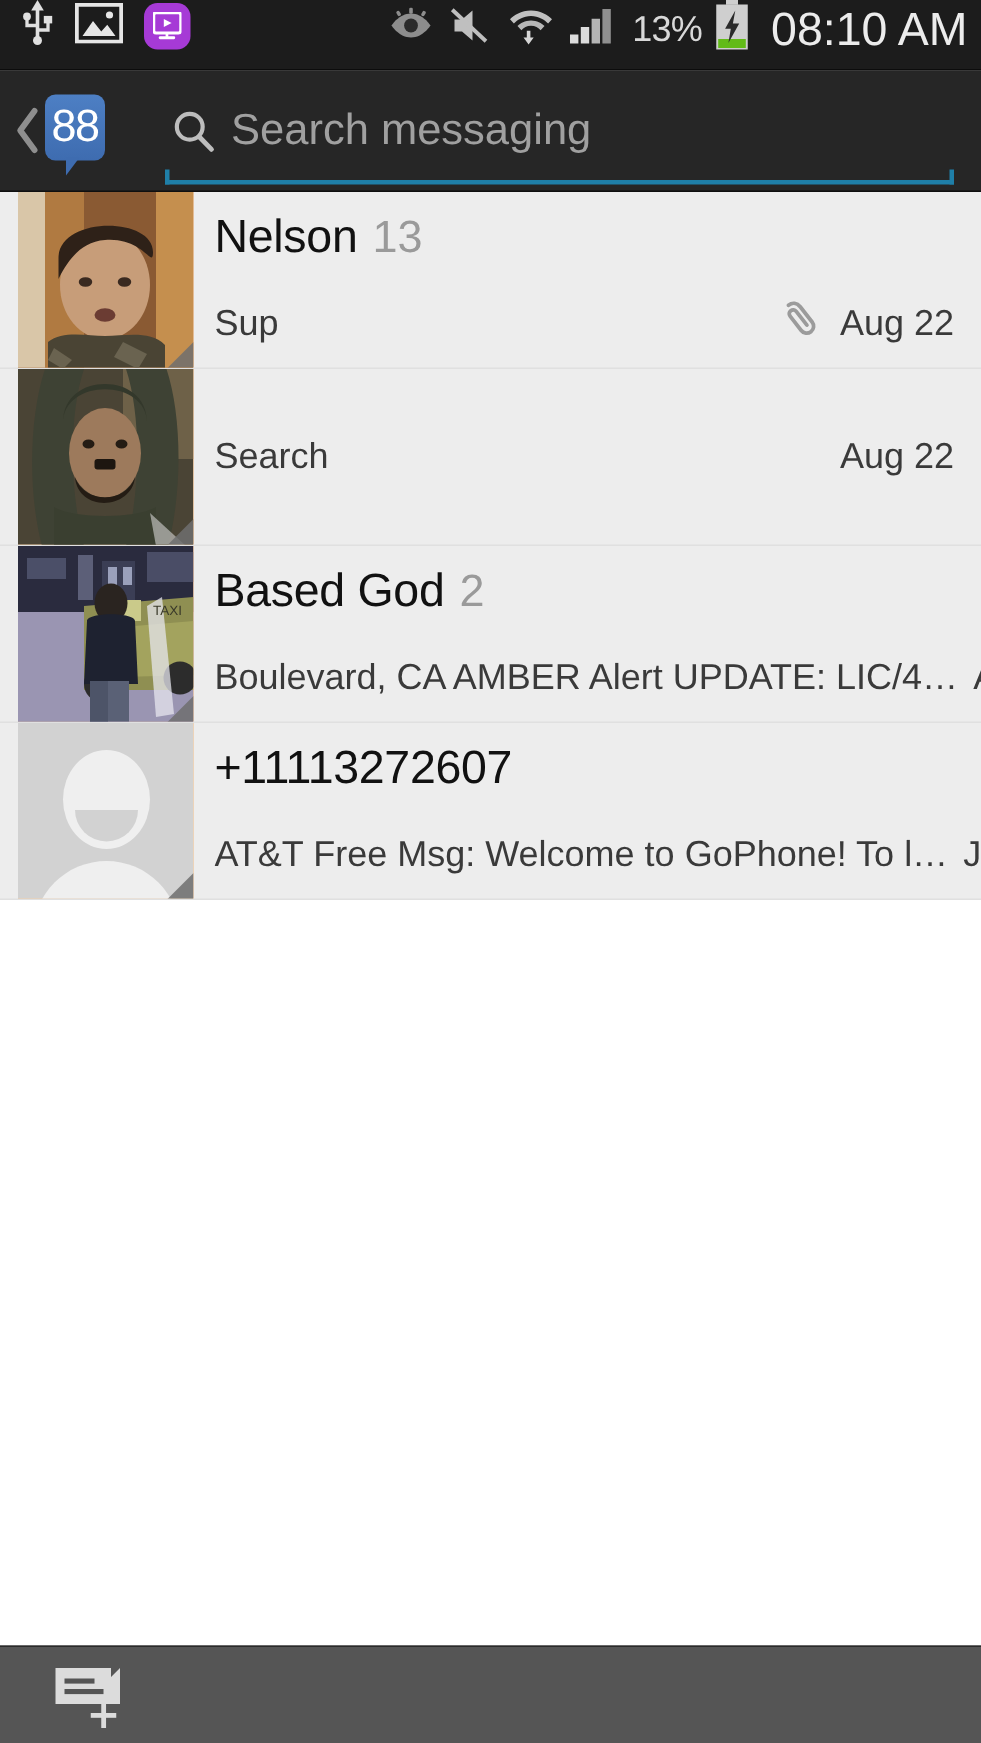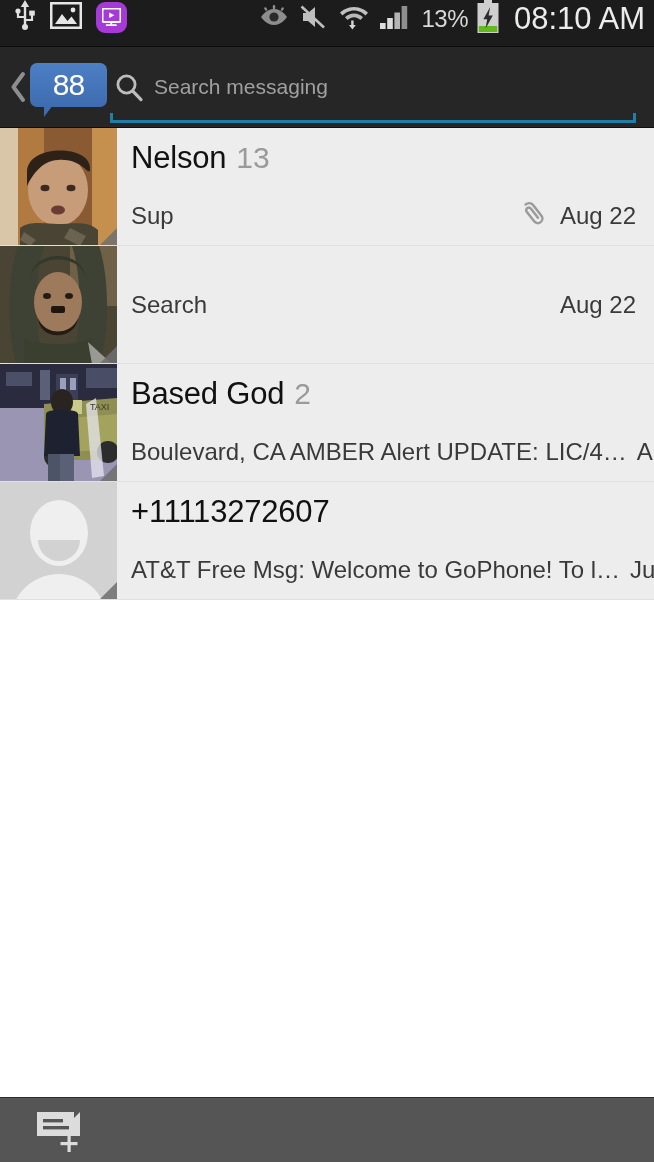--- a/index.html
+++ b/index.html
@@ -86,21 +86,21 @@
   .app-badge {
     position: relative;
     width: 56px;
     height: 52px;
     margin-right: 24px;
     flex: 0 0 auto;
   }
   .bubble {
     position: absolute;
     left: 0; top: 2px;
-    width: 77px; height: 44px;
+    width: 40px; height: 44px;
     background: linear-gradient(to bottom, #4d7fc4, #3e6cb0);
     border-radius: 7px;
     display: flex;
     align-items: center;
     justify-content: center;
   }
   .bubble-tail {
     position: absolute;
     left: 14px; top: 44px;
     width: 0; height: 0;
@@ -140,21 +140,21 @@
     justify-content: center;
     flex: 0 0 auto;
   }
   .search-input {
     flex: 1 1 auto;
     background: transparent;
     border: none;
     outline: none;
     color: #e6e6e6;
     font-family: "Liberation Sans", sans-serif;
-    font-size: 21px;
+    font-size: 29px;
     padding: 0;
   }
   .search-input::placeholder { color: #a0a0a0; opacity: 1; }
   .search-underline {
     position: absolute;
     left: 0; right: 0; bottom: -5px;
     height: 10px;
     border-bottom: 3px solid #1f7fa8;
     border-left: 3px solid #1f7fa8;
     border-right: 3px solid #1f7fa8;
@@ -173,20 +173,21 @@
     border-bottom: 1px solid #e0e0e0;
     overflow: hidden;
   }
   .avatar {
     position: relative;
     width: 117px;
     height: 118px;
     flex: 0 0 auto;
     overflow: hidden;
     background: #fdba74;
+    margin-left: 12px;
   }
   .avatar-art { position: absolute; inset: 0; }
   .avatar-corner {
     position: absolute;
     right: 0; bottom: 0;
     width: 0; height: 0;
     border-right: 18px solid #6f6f6f;
     border-top: 18px solid transparent;
     opacity: 0.85;
   }

